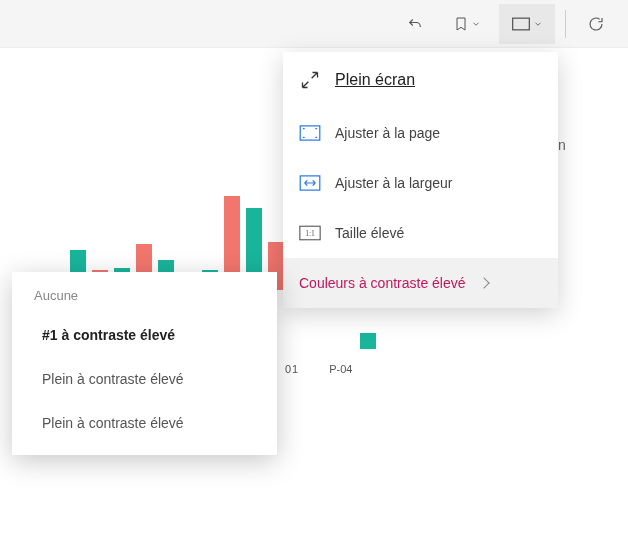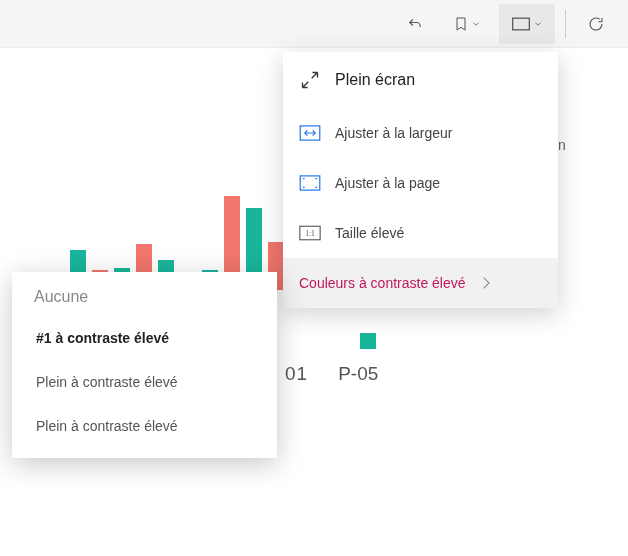--- a/index.html
+++ b/index.html
@@ -82,21 +82,21 @@
     left: 360px;
     top: 333px;
     width: 16px;
     height: 16px;
     background: #19b59b;
   }
   .chart-labels {
     position: absolute;
     left: 285px;
     top: 363px;
-    font-size: 19px;
+    font-size: 11px;
     color: #555;
     display: flex;
     gap: 30px;
   }
   .chart-labels span:first-child { letter-spacing: 1px; }
 
   
   .view-panel {
     position: absolute;
     left: 283px;
@@ -123,21 +123,21 @@
   }
   .vp-ico {
     width: 22px;
     height: 22px;
     display: flex;
     align-items: center;
     justify-content: center;
   }
   .vp-ico svg { display: block; }
   .vp-row.fullscreen .vp-ico svg { width: 20px; height: 20px; }
-  .vp-row.fullscreen { height: 56px; font-size: 16px; font-weight: 500; color: #222; }
+  .vp-row.fullscreen { height: 56px; font-size: 16px; font-weight: 500; color: #222; text-decoration: underline; }
   .chev {
     width: 8px;
     height: 8px;
     border-top: 1px solid #888;
     border-right: 1px solid #888;
     transform: rotate(45deg);
   }
 
   
   .contrast-panel {
@@ -146,26 +146,26 @@
     top: 272px;
     width: 265px;
     background: #ffffff;
     box-shadow: 0 6px 26px rgba(0,0,0,.22);
     font-size: 14px;
     color: #555;
     padding: 6px 0 10px 0;
     z-index: 20;
   }
   .cp-head {
-    font-size: 16px;
+    font-size: 13px;
     color: #888;
     padding: 10px 22px;
   }
   .cp-row {
-    padding: 14px 24px;
+    padding: 14px 30px;
     cursor: pointer;
   }
   .cp-row.selected {
     color: #222;
     font-weight: 600;
   }
 </style>
 </head>
 <body>
 
@@ -216,50 +216,50 @@
     <div class="bar coral" style="height:10px"></div>
     <div class="bar teal" style="height:20px"></div>
     <div class="bar coral" style="height:94px"></div>
     <div class="bar teal" style="height:82px"></div>
     <div class="bar coral" style="height:48px"></div>
   </div>
 </div>
 <div class="chart-teal-sq"></div>
 <div class="chart-labels">
   <span>01</span>
-  <span>P-05</span>
+  <span>P-04</span>
 </div>
 
 <div class="view-panel">
   <div class="vp-row fullscreen">
     <span class="vp-ico">
       <svg width="20" height="20" viewBox="0 0 24 24" fill="none" stroke="#333" stroke-width="1.6">
           <path d="M14 10L21 3M21 3h-6M21 3v6"></path>
           <path d="M10 14L3 21M3 21h6M3 21v-6"></path>
         </svg>
     </span>
     <span>Plein écran</span>
   </div>
   <div class="vp-row">
     <span class="vp-ico">
       <svg width="22" height="16" viewBox="0 0 24 18" fill="none" stroke="#2c7be5" stroke-width="1.4">
           <rect x="1" y="1" width="22" height="16"></rect>
-          <path d="M6 9h12M6 9l3-3M6 9l3 3M18 9l-3-3M18 9l-3 3"></path>
-        </svg>
-    </span>
-    <span>Ajuster à la largeur</span>
+          <path d="M4 4h2M18 4h2M4 14h2M18 14h2"></path>
+        </svg>
+    </span>
+    <span>Ajuster à la page</span>
   </div>
   <div class="vp-row">
     <span class="vp-ico">
       <svg width="22" height="16" viewBox="0 0 24 18" fill="none" stroke="#2c7be5" stroke-width="1.4">
           <rect x="1" y="1" width="22" height="16"></rect>
-          <path d="M4 4h2M18 4h2M4 14h2M18 14h2"></path>
-        </svg>
-    </span>
-    <span>Ajuster à la page</span>
+          <path d="M6 9h12M6 9l3-3M6 9l3 3M18 9l-3-3M18 9l-3 3"></path>
+        </svg>
+    </span>
+    <span>Ajuster à la largeur</span>
   </div>
   <div class="vp-row">
     <span class="vp-ico">
       <svg width="22" height="16" viewBox="0 0 26 18" fill="none" stroke="#555" stroke-width="1.3">
           <rect x="1" y="1" width="24" height="16"></rect>
           <text x="13" y="13" text-anchor="middle" font-size="9" fill="#555" stroke="none" font-family="Segoe UI">1:1</text>
         </svg>
     </span>
     <span>Taille élevé</span>
   </div>

